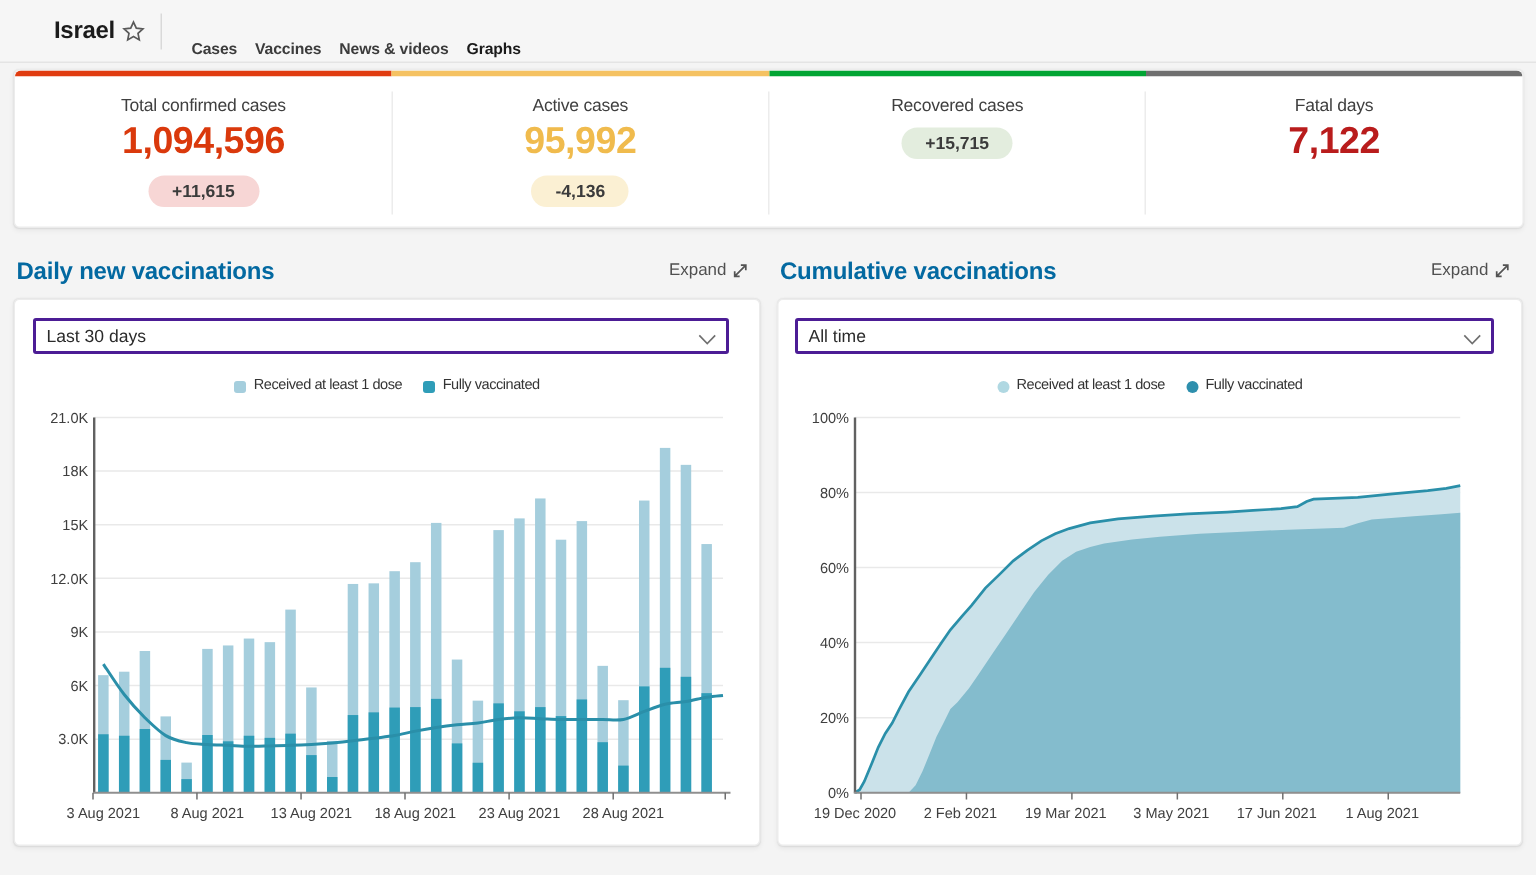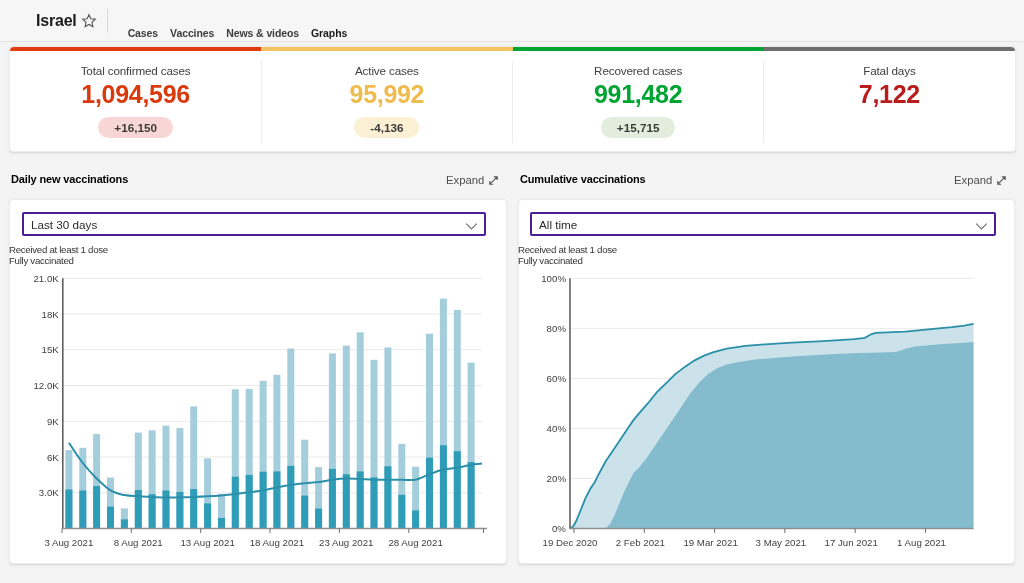--- a/index.html
+++ b/index.html
@@ -21,33 +21,33 @@
   border-radius:4px 4px 0 0; overflow:hidden; }
 .topbar div { flex:1; }
 .srow { position:absolute; left:0; top:3.8px; width:100%; height:101px; display:flex; }
 .scol { flex:1; text-align:center; position:relative; }
 .scol + .scol:before { content:''; position:absolute; left:-0.5px; top:10px; bottom:9px; width:1px; background:#ececec; }
 .slab { margin-top:13px; font-size:11.7px; color:#3f3f3f; letter-spacing:-0.15px; }
 .snum { margin-top:3px; font-size:25px; font-weight:700; letter-spacing:-0.3px; }
 .spillwrap { margin-top:8px; }
 .spill { display:inline-block; height:21px; line-height:21px; border-radius:10.5px;
   padding:0 16px; font-size:11.7px; font-weight:700; color:#3b3b3b; }
-.ptitle { position:absolute; top:173px; height:17px; font-size:11px; font-weight:700;
-  color:#000000; letter-spacing:-0.15px; }
+.ptitle { position:absolute; top:173px; height:17px; font-size:16px; font-weight:700;
+  color:#0369a1; letter-spacing:-0.15px; }
 .expand { position:absolute; top:174px; font-size:11.3px; color:#4f4f4f;
   display:flex; align-items:center; }
 .card { position:absolute; top:199px; width:498px; height:365px; background:#fff;
   border-radius:4px; border:1px solid #ececec;
   box-shadow:0 0.3px 0.9px rgba(0,0,0,.07),0 1.6px 3.6px rgba(0,0,0,.05); }
 .select { position:absolute; top:212px; height:24px; background:#fff;
   border:2px solid #4c1d95; border-radius:2px; font-size:11.7px; color:#2b2b2b;
   display:flex; align-items:center; padding-left:7px; }
 .select svg { position:absolute; right:6px; top:8px; }
 .legend { position:absolute; top:248px; width:498px; height:14px; display:flex;
-  justify-content:center; align-items:flex-start; font-size:9.7px; color:#343434; letter-spacing:-0.3px;flex-direction:column; }
+  justify-content:center; align-items:flex-end; font-size:9.7px; color:#343434; letter-spacing:-0.3px; }
 .lg-sq { width:8px; height:8px; border-radius:2px; margin-right:5px; }
 .lg-dot { width:8px; height:8px; border-radius:50%; margin-right:5px; }
 .lg-gap { width:14px; }
 svg.chart { position:absolute; left:0; top:0; }
 .axlbl { font-size:9.7px; fill:#3f3f3f; }
 </style></head>
 <body>
 <div class="header">
   <div class="hrow">
     <span class="country">Israel</span>
@@ -68,30 +68,29 @@
   <div class="topbar">
       <div style="background:#e03c10"></div>
       <div style="background:#f5c262"></div>
       <div style="background:#02a534"></div>
       <div style="background:#6f6f6f"></div>
     </div>
   <div class="srow">
 <div class="scol">
   <div class="slab">Total confirmed cases</div>
   <div class="snum" style="color:#da390c">1,094,596</div>
-  <div class="spillwrap"><span class="spill" style="background:#f7d6d5">+16,150</span></div>
+  <div class="spillwrap"><span class="spill" style="background:#f7d6d5">+11,615</span></div>
 </div>
 <div class="scol">
   <div class="slab">Active cases</div>
   <div class="snum" style="color:#f0bb4d">95,992</div>
   <div class="spillwrap"><span class="spill" style="background:#fbf0d3">-4,136</span></div>
 </div>
 <div class="scol">
   <div class="slab">Recovered cases</div>
-  <div class="snum" style="color:#00a433">991,482</div>
   <div class="spillwrap"><span class="spill" style="background:#e3edde">+15,715</span></div>
 </div>
 <div class="scol">
   <div class="slab">Fatal days</div>
   <div class="snum" style="color:#b91c1c">7,122</div>
 </div>
   </div>
 </div>
 
 <div class="ptitle" style="left:11px">Daily new vaccinations</div>

